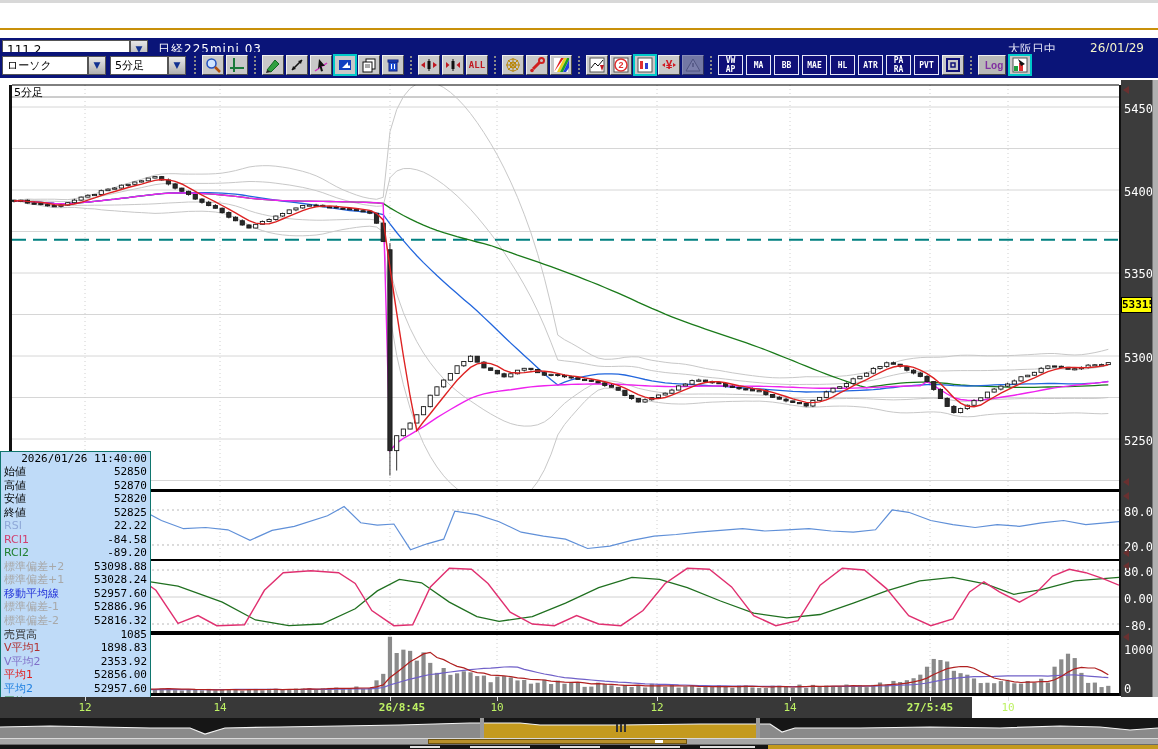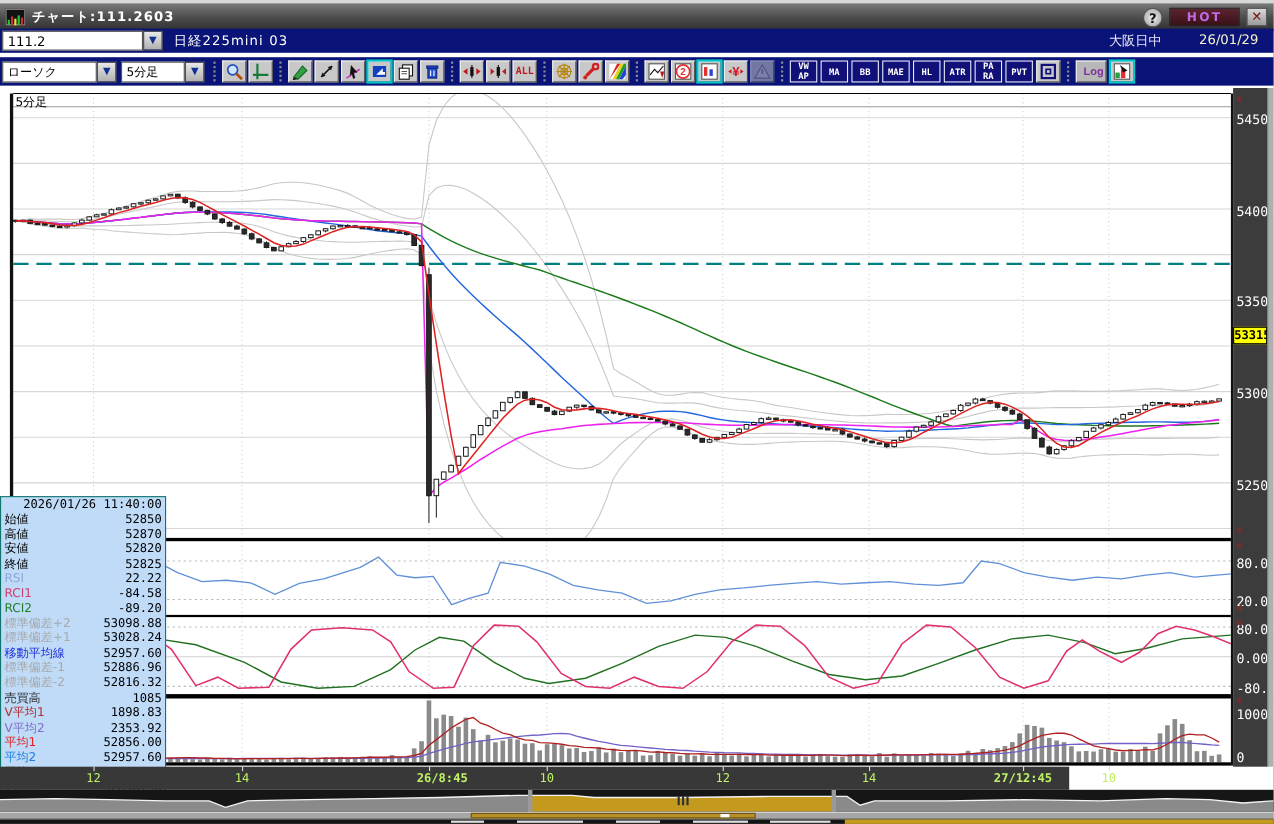--- a/index.html
+++ b/index.html
@@ -14,21 +14,21 @@
   #titletext{font-size:12px;font-weight:bold;letter-spacing:1px;}
   #titlebtns{margin-left:auto;display:flex;align-items:center;gap:6px;margin-right:6px;}
   #helpbtn{width:18px;height:18px;border-radius:50%;background:radial-gradient(#f0f0f0,#9a9a9a);
     color:#111;font-size:12px;font-weight:bold;text-align:center;line-height:18px;border:1px solid #555;}
   #hotbtn{width:64px;height:17px;background:linear-gradient(#5c2430,#3a1018);border:1px solid #222;
     color:#c06ae0;font-size:11px;font-weight:bold;text-align:center;line-height:15px;letter-spacing:2px;}
   #closebtn{width:19px;height:17px;background:linear-gradient(#d8d8d8,#9a9a9a);border:1px solid #555;
     color:#7a1010;font-size:12px;font-weight:bold;text-align:center;line-height:15px;}
   #goldline{position:absolute;left:0;top:28px;width:1158px;height:2px;background:#c8900a;}
   
-  #row2{position:absolute;left:0;top:26px;width:1158px;height:22px;background:#0a1478;
+  #row2{position:absolute;left:0;top:38px;width:1158px;height:22px;background:#0a1478;
     display:flex;align-items:center;color:#fff;font-size:12px;}
   #codecombo{display:flex;margin-left:2px;}
   #codeinput{width:128px;height:18px;background:#fff;color:#000;border:1px solid #555;
     font-size:12px;padding:1px 4px;line-height:16px;}
   .droparrow{width:18px;height:18px;background:linear-gradient(#e8e8e8,#b0b0b0);border:1px solid #555;
     color:#103090;font-size:9px;text-align:center;line-height:16px;}
   #symname{margin-left:10px;font-size:12px;letter-spacing:1px;}
   #row2right{margin-left:auto;margin-right:14px;display:flex;gap:34px;}
   #sessname{color:#e6e6f8;}
   #sessdate{color:#f4f4c8;}
@@ -84,37 +84,20 @@
   .ttrow{display:flex;justify-content:space-between;height:13.55px;line-height:13.5px;}
   .ttrow .v{font-family:"DejaVu Sans Mono",monospace;color:#000;}
 </style>
 </head>
 <body>
 
 <div id="win">
 
   <div id="topedge"></div>
 
-  <div id="titlebar">
-    <div id="titleicon">
-      <svg width="16" height="13">
-          <rect x="1" y="7" width="2" height="5" fill="#30c040"></rect>
-          <rect x="4" y="4" width="2" height="8" fill="#d03030"></rect>
-          <rect x="7" y="6" width="2" height="6" fill="#e8e840"></rect>
-          <rect x="10" y="3" width="2" height="9" fill="#30c040"></rect>
-          <rect x="13" y="5" width="2" height="7" fill="#d03030"></rect>
-        </svg>
-    </div>
-    <span id="titletext">チャート:111.2603</span>
-    <div id="titlebtns">
-      <div id="helpbtn">?</div>
-      <div id="hotbtn">HOT</div>
-      <div id="closebtn">✕</div>
-    </div>
-  </div>
   <div id="goldline"></div>
 
   <div id="row2">
     <div id="codecombo">
       <div id="codeinput">111.2</div>
       <div class="droparrow">▼</div>
     </div>
     <span id="symname">日経225mini 03</span>
     <div id="row2right">
       <span id="sessname">大阪日中</span>
@@ -1018,21 +1001,21 @@
     <span class="xtick" style="left:657px"></span>
       <span class="xtick" style="left:790px"></span>
     <span class="xtick" style="left:930px"></span>
       <span class="xtick" style="left:1008px"></span>
     <span class="xlb" style="left:85px">12</span>
     <span class="xlb" style="left:220px">14</span>
     <span class="xlb bold" style="left:402px">26/8:45</span>
     <span class="xlb" style="left:497px">10</span>
     <span class="xlb" style="left:657px">12</span>
     <span class="xlb" style="left:790px">14</span>
-    <span class="xlb bold" style="left:930px">27/12:45</span>
+    <span class="xlb bold" style="left:930px">27/5:45</span>
     <span class="xlb" style="left:1008px">10</span>
   </div>
 
   <div id="nav">
     <svg id="navsvg" width="1158" height="20">
         <defs>
           <clipPath id="navA">
             <rect x="0" y="0" width="482" height="20"></rect>
             <rect x="758" y="0" width="400" height="20"></rect>
           </clipPath>

